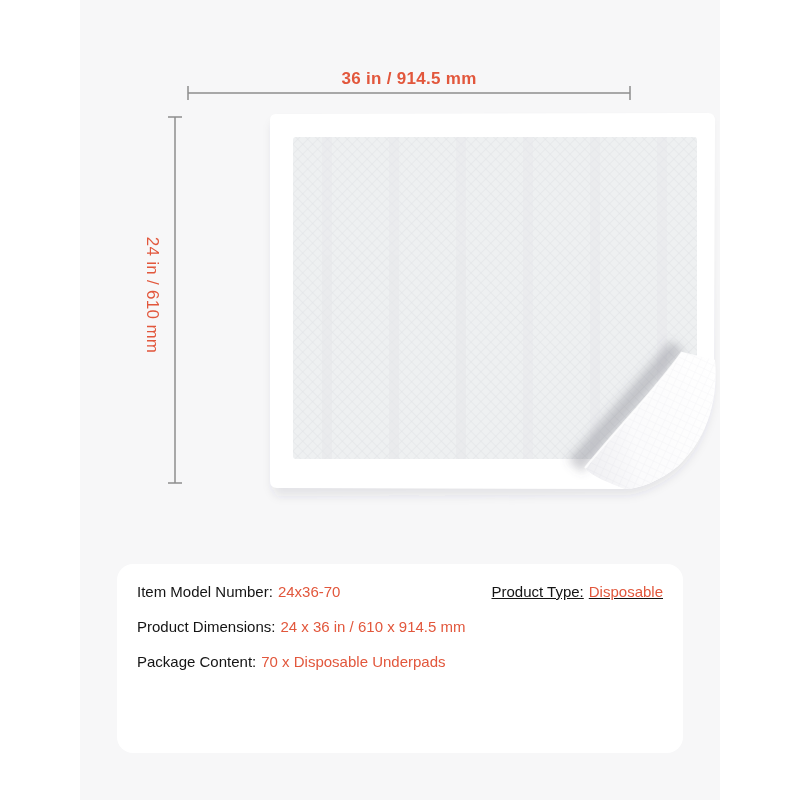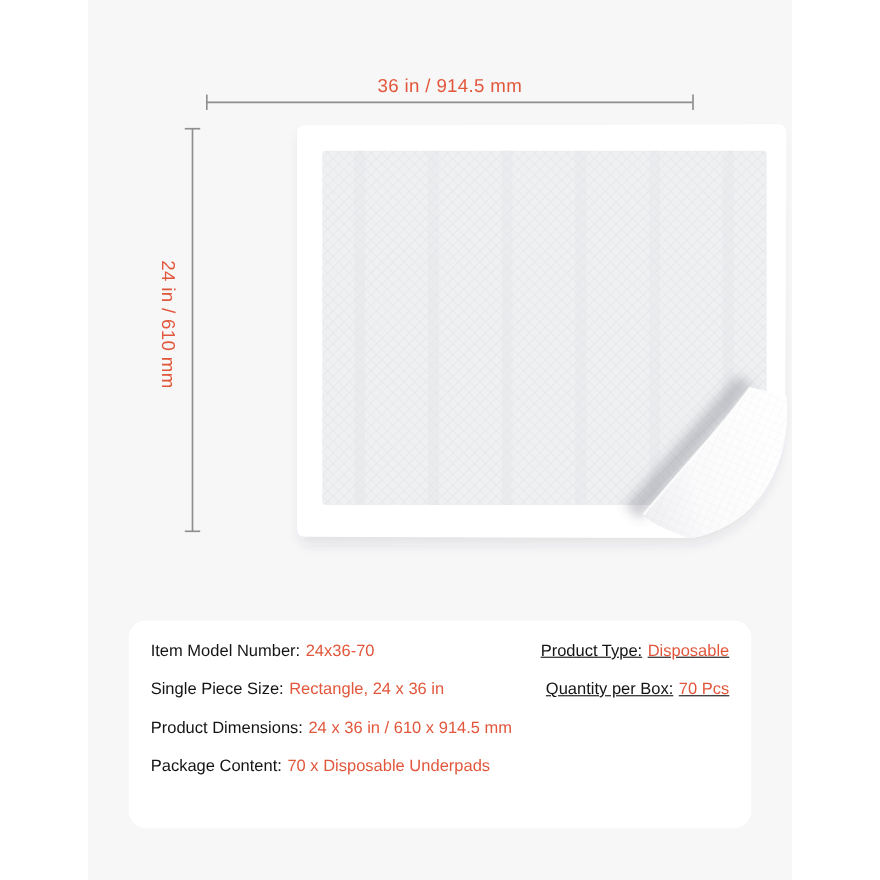--- a/index.html
+++ b/index.html
@@ -10,21 +10,21 @@
   }
   .card{
     position:absolute;left:80px;top:0;width:640px;height:800px;
     background:#f7f7f8;
   }
   .diagram-svg{position:absolute;left:0;top:0;width:640px;height:800px;display:block;}
   .dim-label{
     position:absolute;color:var(--accent,#e2573c);
     font-size:17px;font-weight:500;letter-spacing:.3px;white-space:nowrap;
   }
-  .dim-label.h{left:129px;top:68px;width:400px;text-align:center;line-height:22px;}
+  .dim-label.h{left:129px;top:68px;width:400px;text-align:center;line-height:22px;font-weight:bold;}
   .dim-label.v{left:72px;top:295px;transform:translate(-50%,-50%) rotate(90deg);}
   .spec-panel{
     position:absolute;left:37px;top:564px;width:566px;height:189px;
     background:#ffffff;border-radius:16px;box-sizing:border-box;
     padding:18px 20px 11px 20px;
   }
   .spec-row{
     display:flex;justify-content:flex-start;
     height:20px;margin-bottom:15px;font-size:15px;line-height:20px;color:#141414;
   }
@@ -120,28 +120,20 @@
 
     <div class="spec-row">
       <div class="spec-cell">
         <span class="spec-label">Item Model Number:</span><span class="spec-value">24x36-70</span>
       </div>
       <div class="spec-cell right">
         <span class="spec-label">Product Type:</span><span class="spec-value">Disposable</span>
       </div>
     </div>
 
-    <div class="spec-row">
-      <div class="spec-cell">
-        <span class="spec-label">Single Piece Size:</span><span class="spec-value">Rectangle, 24 x 36 in</span>
-      </div>
-      <div class="spec-cell right">
-        <span class="spec-label">Quantity per Box:</span><span class="spec-value">70 Pcs</span>
-      </div>
-    </div>
 
 
     <div class="spec-row">
       <div class="spec-cell">
         <span class="spec-label">Product Dimensions:</span><span class="spec-value">24 x 36 in / 610 x 914.5 mm</span>
       </div>
     </div>
 
     <div class="spec-row">
       <div class="spec-cell">

